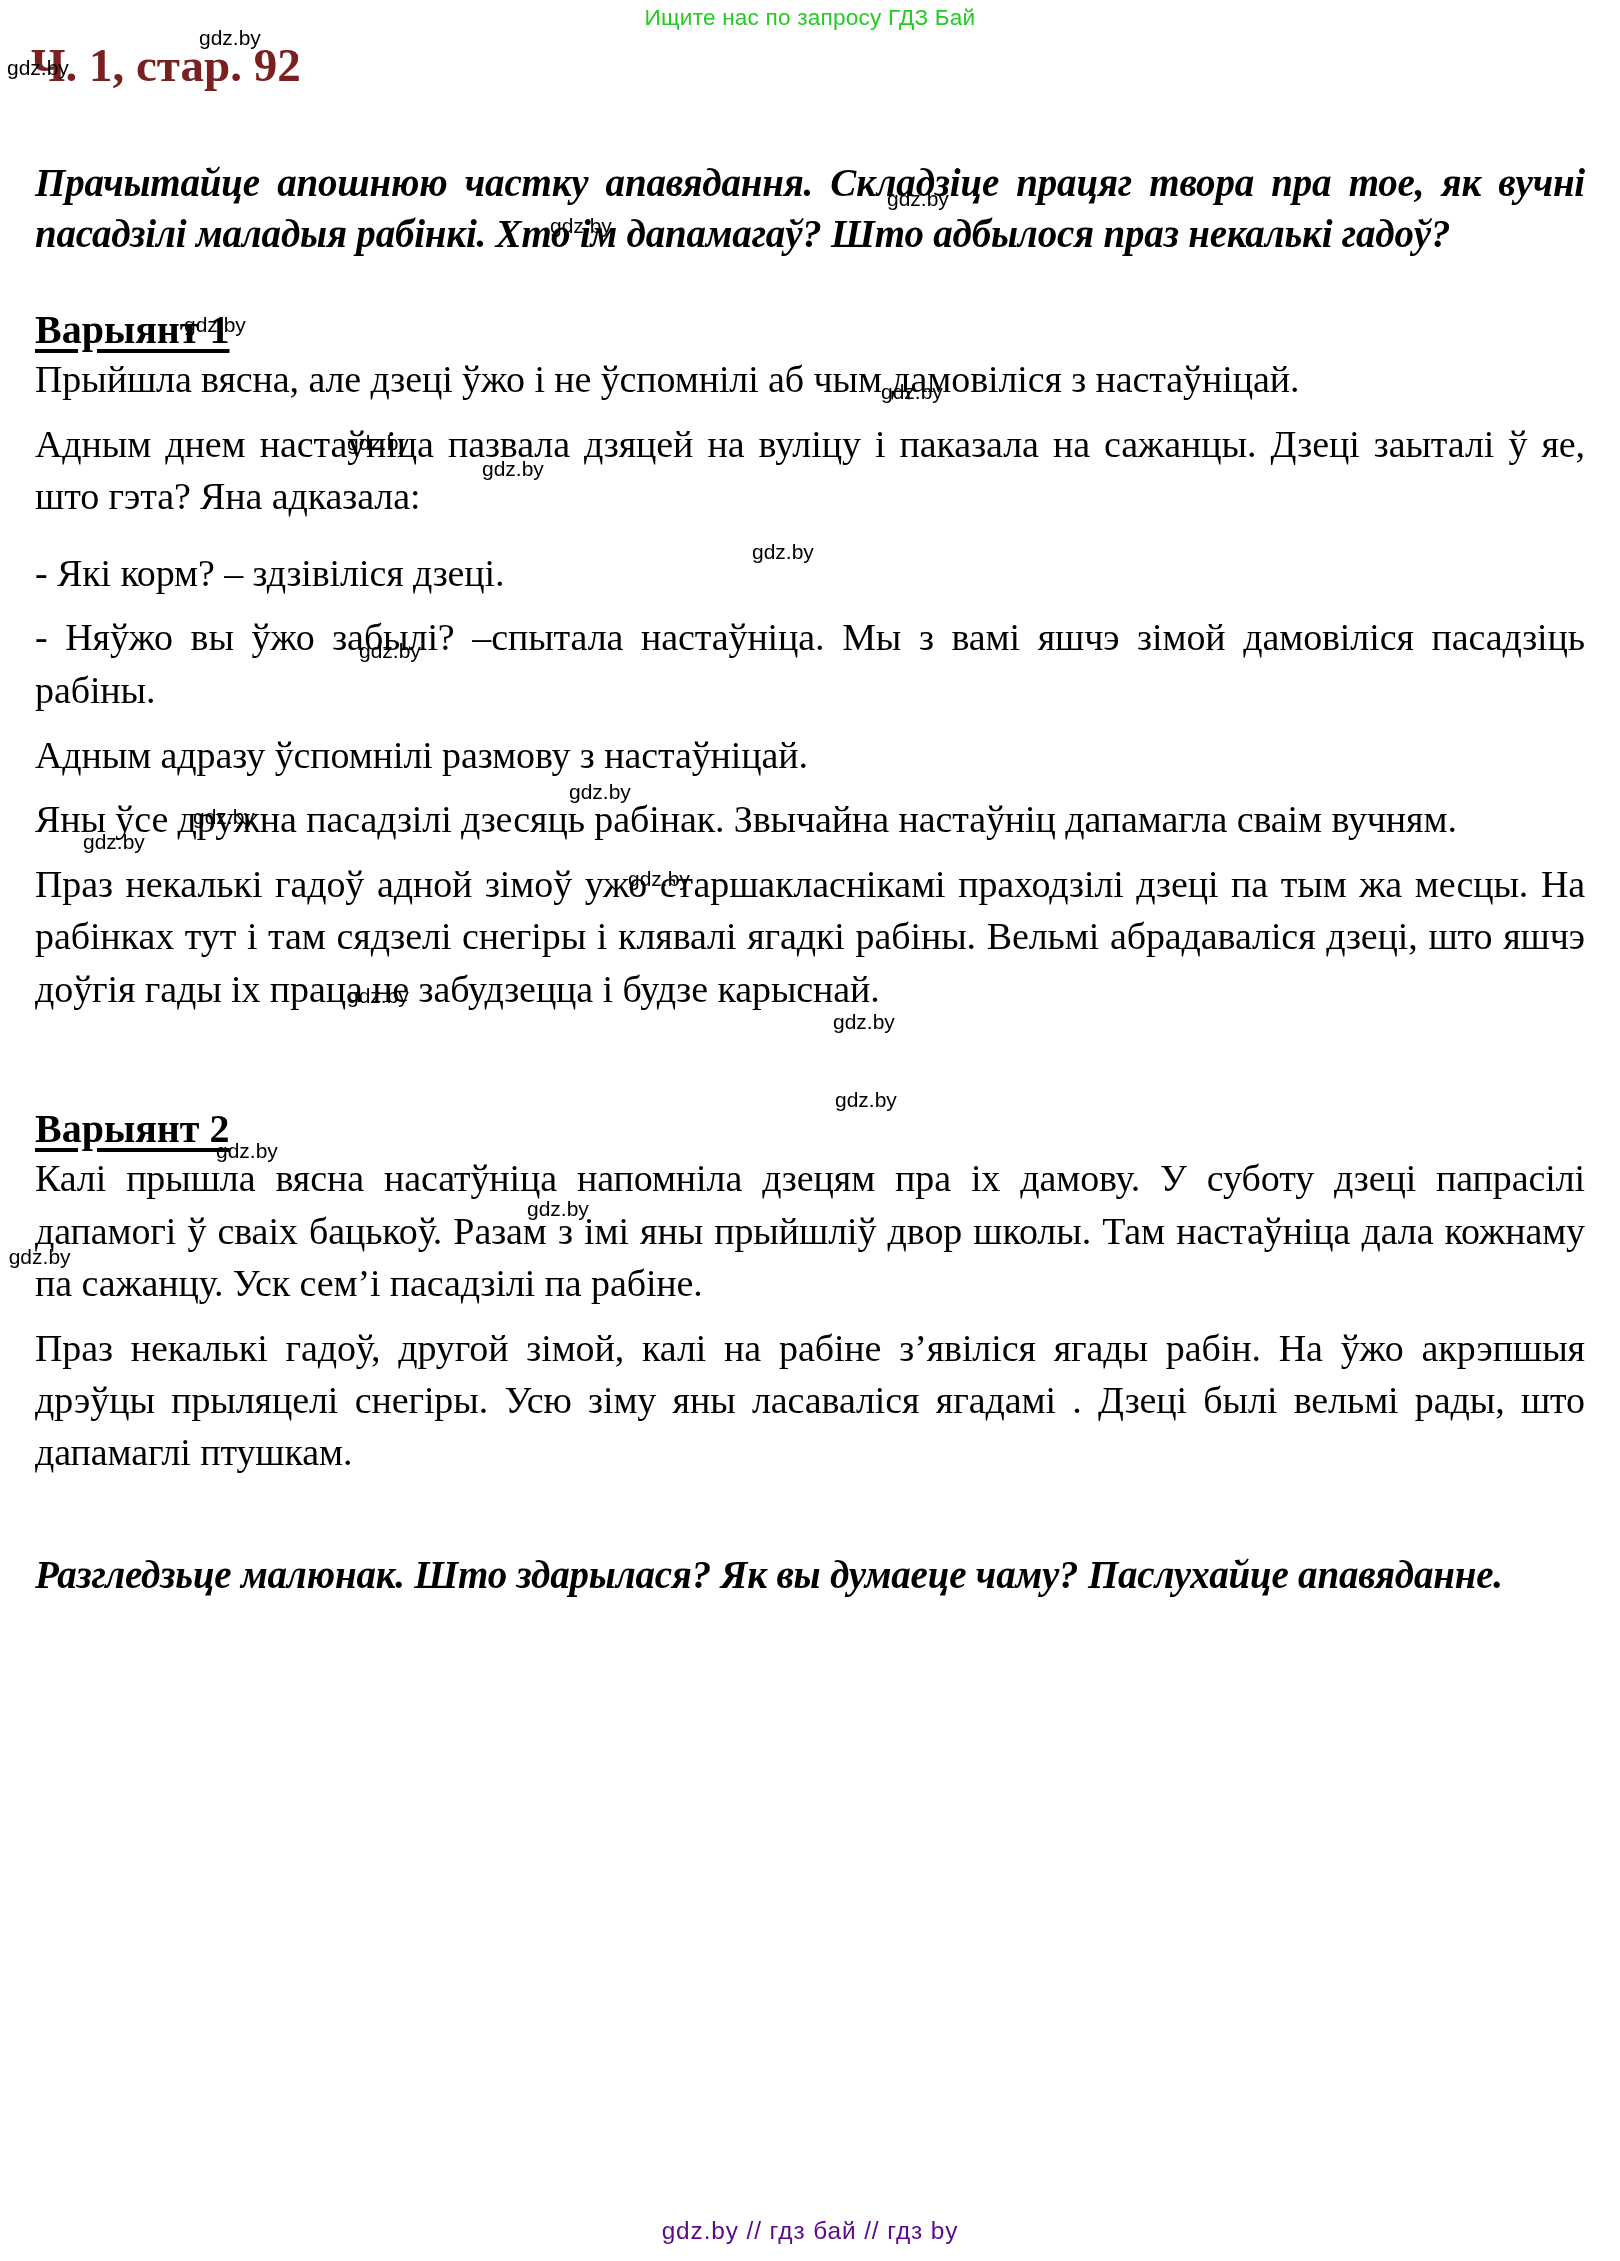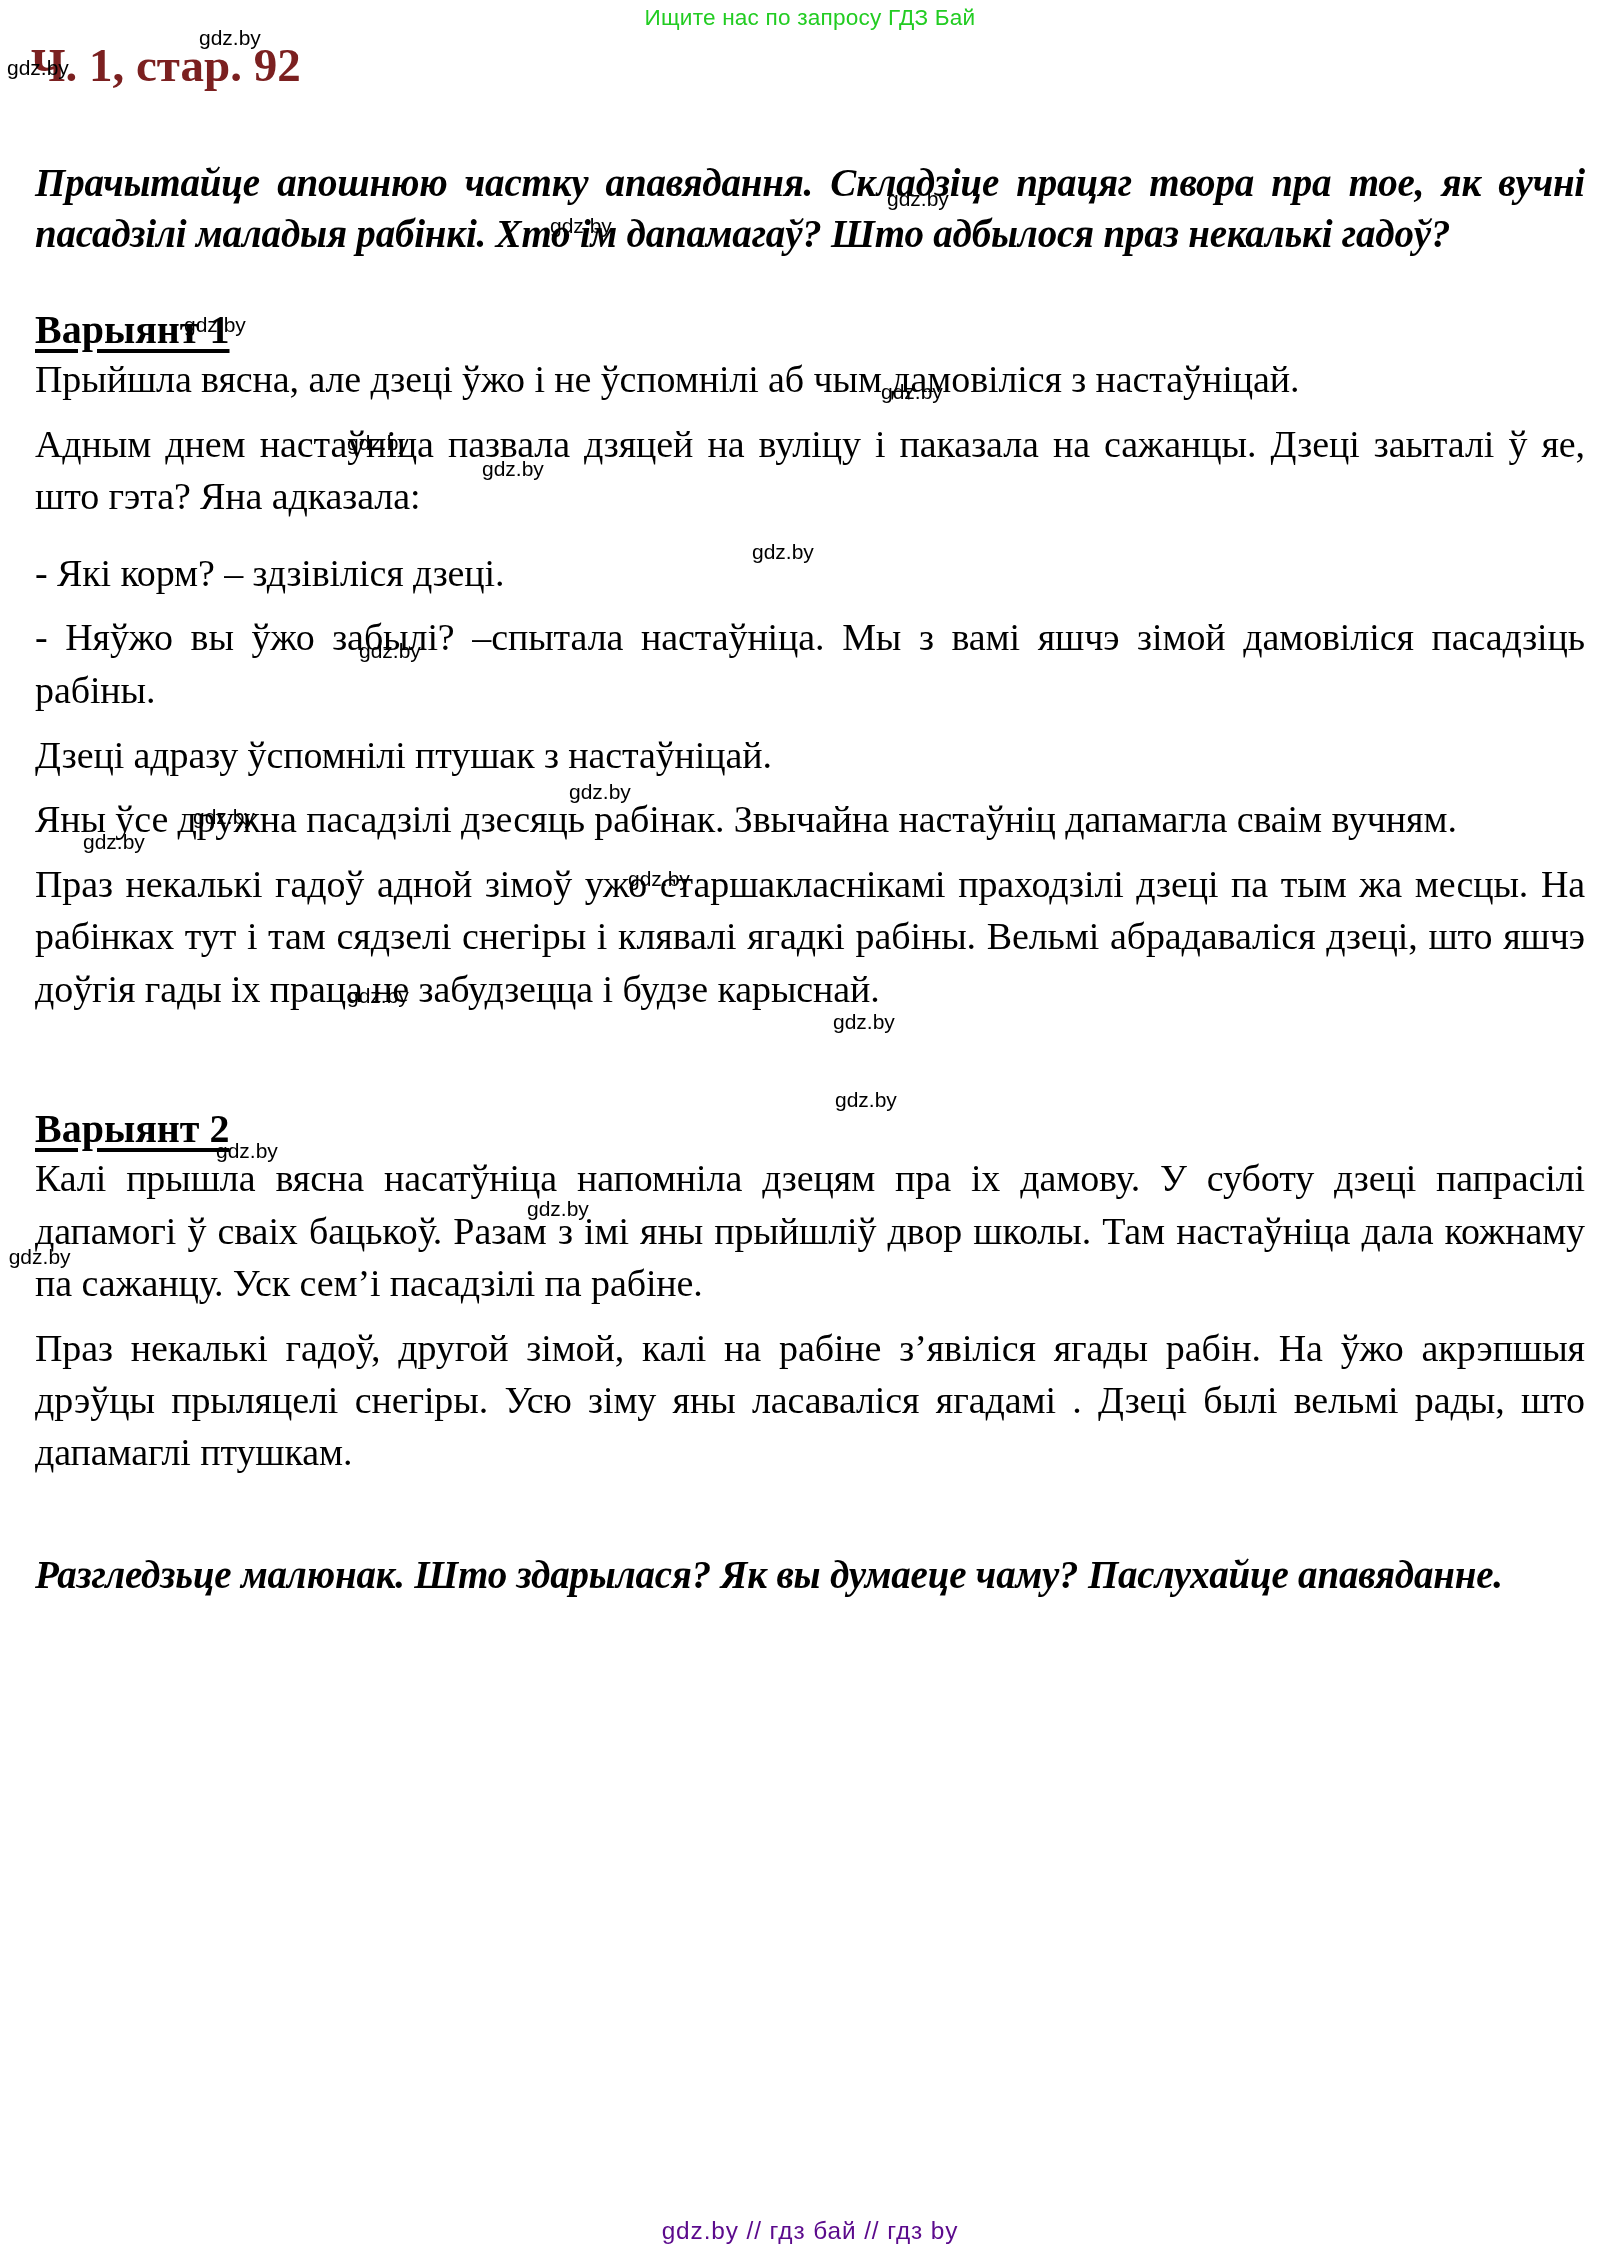--- a/index.html
+++ b/index.html
@@ -158,21 +158,21 @@
 
     <p class="body-par">Прыйшла вясна, але дзеці ўжо і не ўспомнілі аб чым дамовіліся з настаўніцай.</p>
     <div class="gap-sm"></div>
     <p class="body-par">Адным днем настаўніца пазвала дзяцей на вуліцу і паказала на сажанцы. Дзеці заыталі ў яе, што гэта? Яна адказала:</p>
     <div class="gap-sm"></div>
     <div class="gap-sm"></div>
     <p class="body-par no-justify">- Які корм? – здзівіліся дзеці.</p>
     <div class="gap-sm"></div>
     <p class="body-par">- Няўжо вы  ўжо забылі? –спытала настаўніца. Мы з вамі яшчэ зімой дамовіліся пасадзіць рабіны.</p>
     <div class="gap-sm"></div>
-    <p class="body-par no-justify">Дзеці адразу ўспомнілі птушак з настаўніцай.</p>
+    <p class="body-par no-justify">Адным адразу ўспомнілі размову з настаўніцай.</p>
     <div class="gap-sm"></div>
     <p class="body-par">Яны ўсе дружна пасадзілі дзесяць рабінак. Звычайна настаўніц дапамагла сваім вучням.</p>
     <div class="gap-sm"></div>
     <p class="body-par">Праз некалькі гадоў адной зімоў ужо старшакласнікамі праходзілі дзеці па тым жа месцы. На рабінках тут і там сядзелі снегіры і клявалі ягадкі рабіны. Вельмі абрадаваліся дзеці, што яшчэ доўгія гады іх праца не забудзецца і будзе карыснай.</p>
 
     <div class="gap-xl"></div>
 
     <div class="variant-head-wrap">
       <span class="variant-head">Варыянт 2</span>
     </div>

